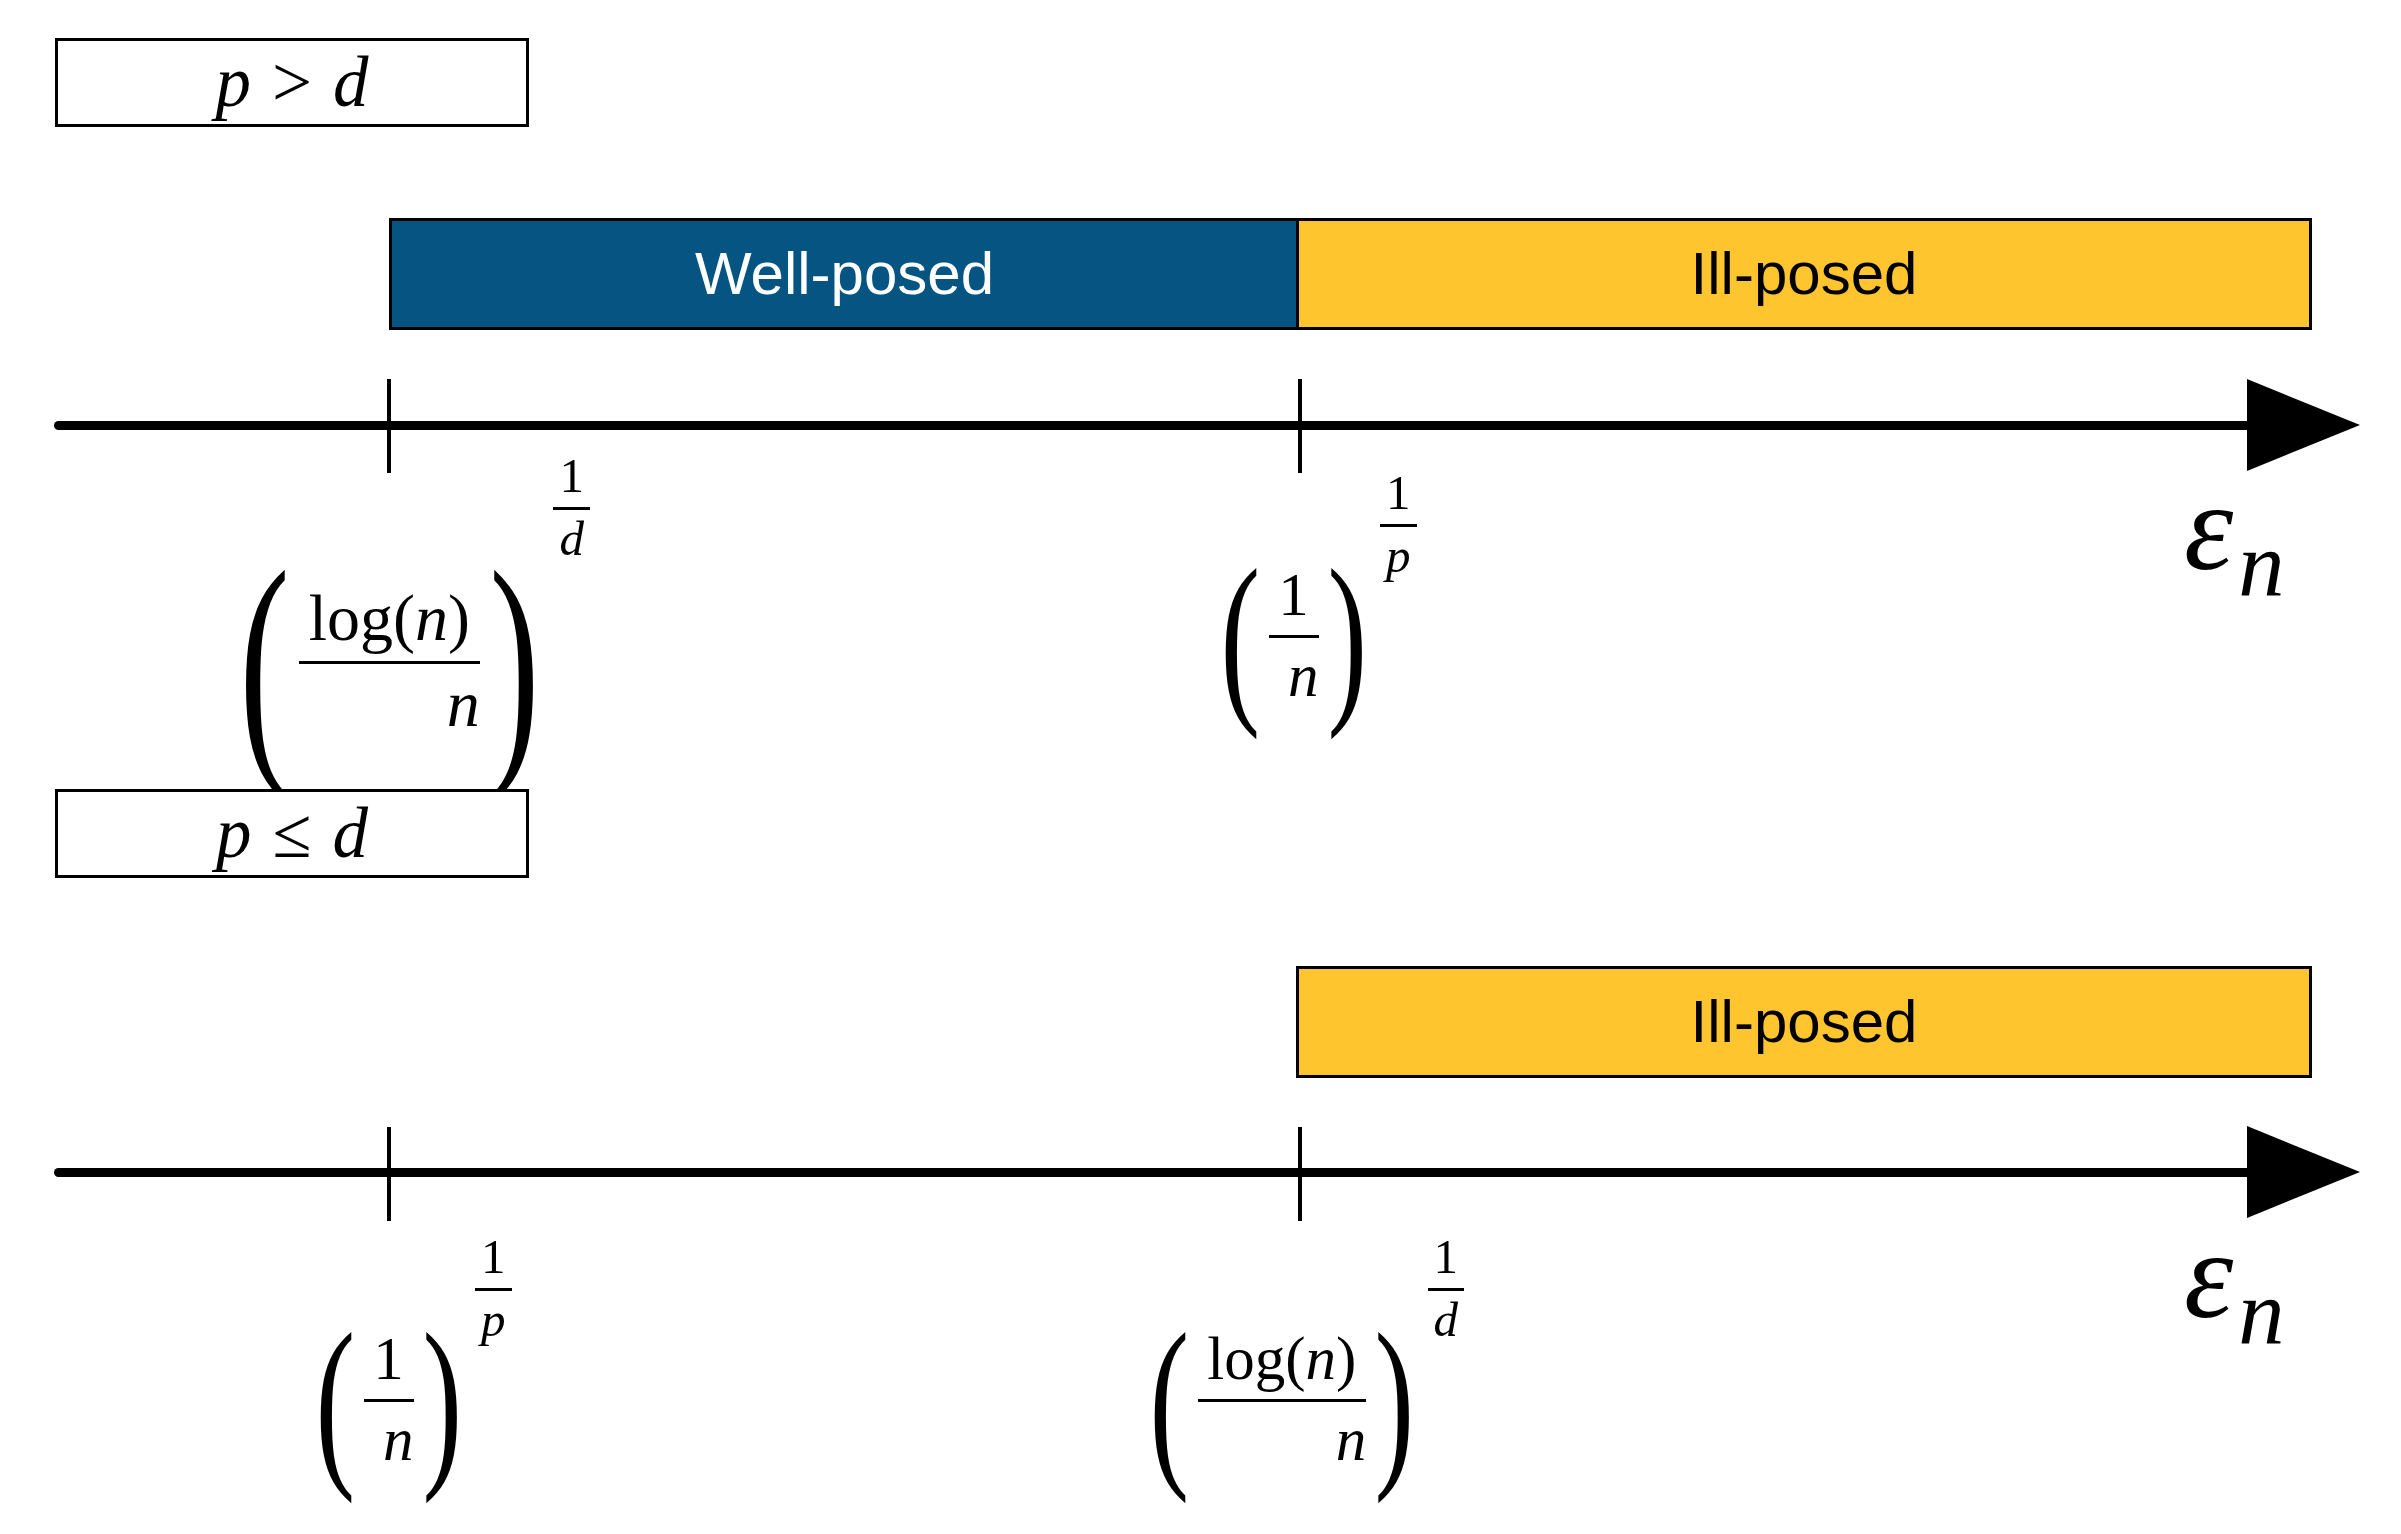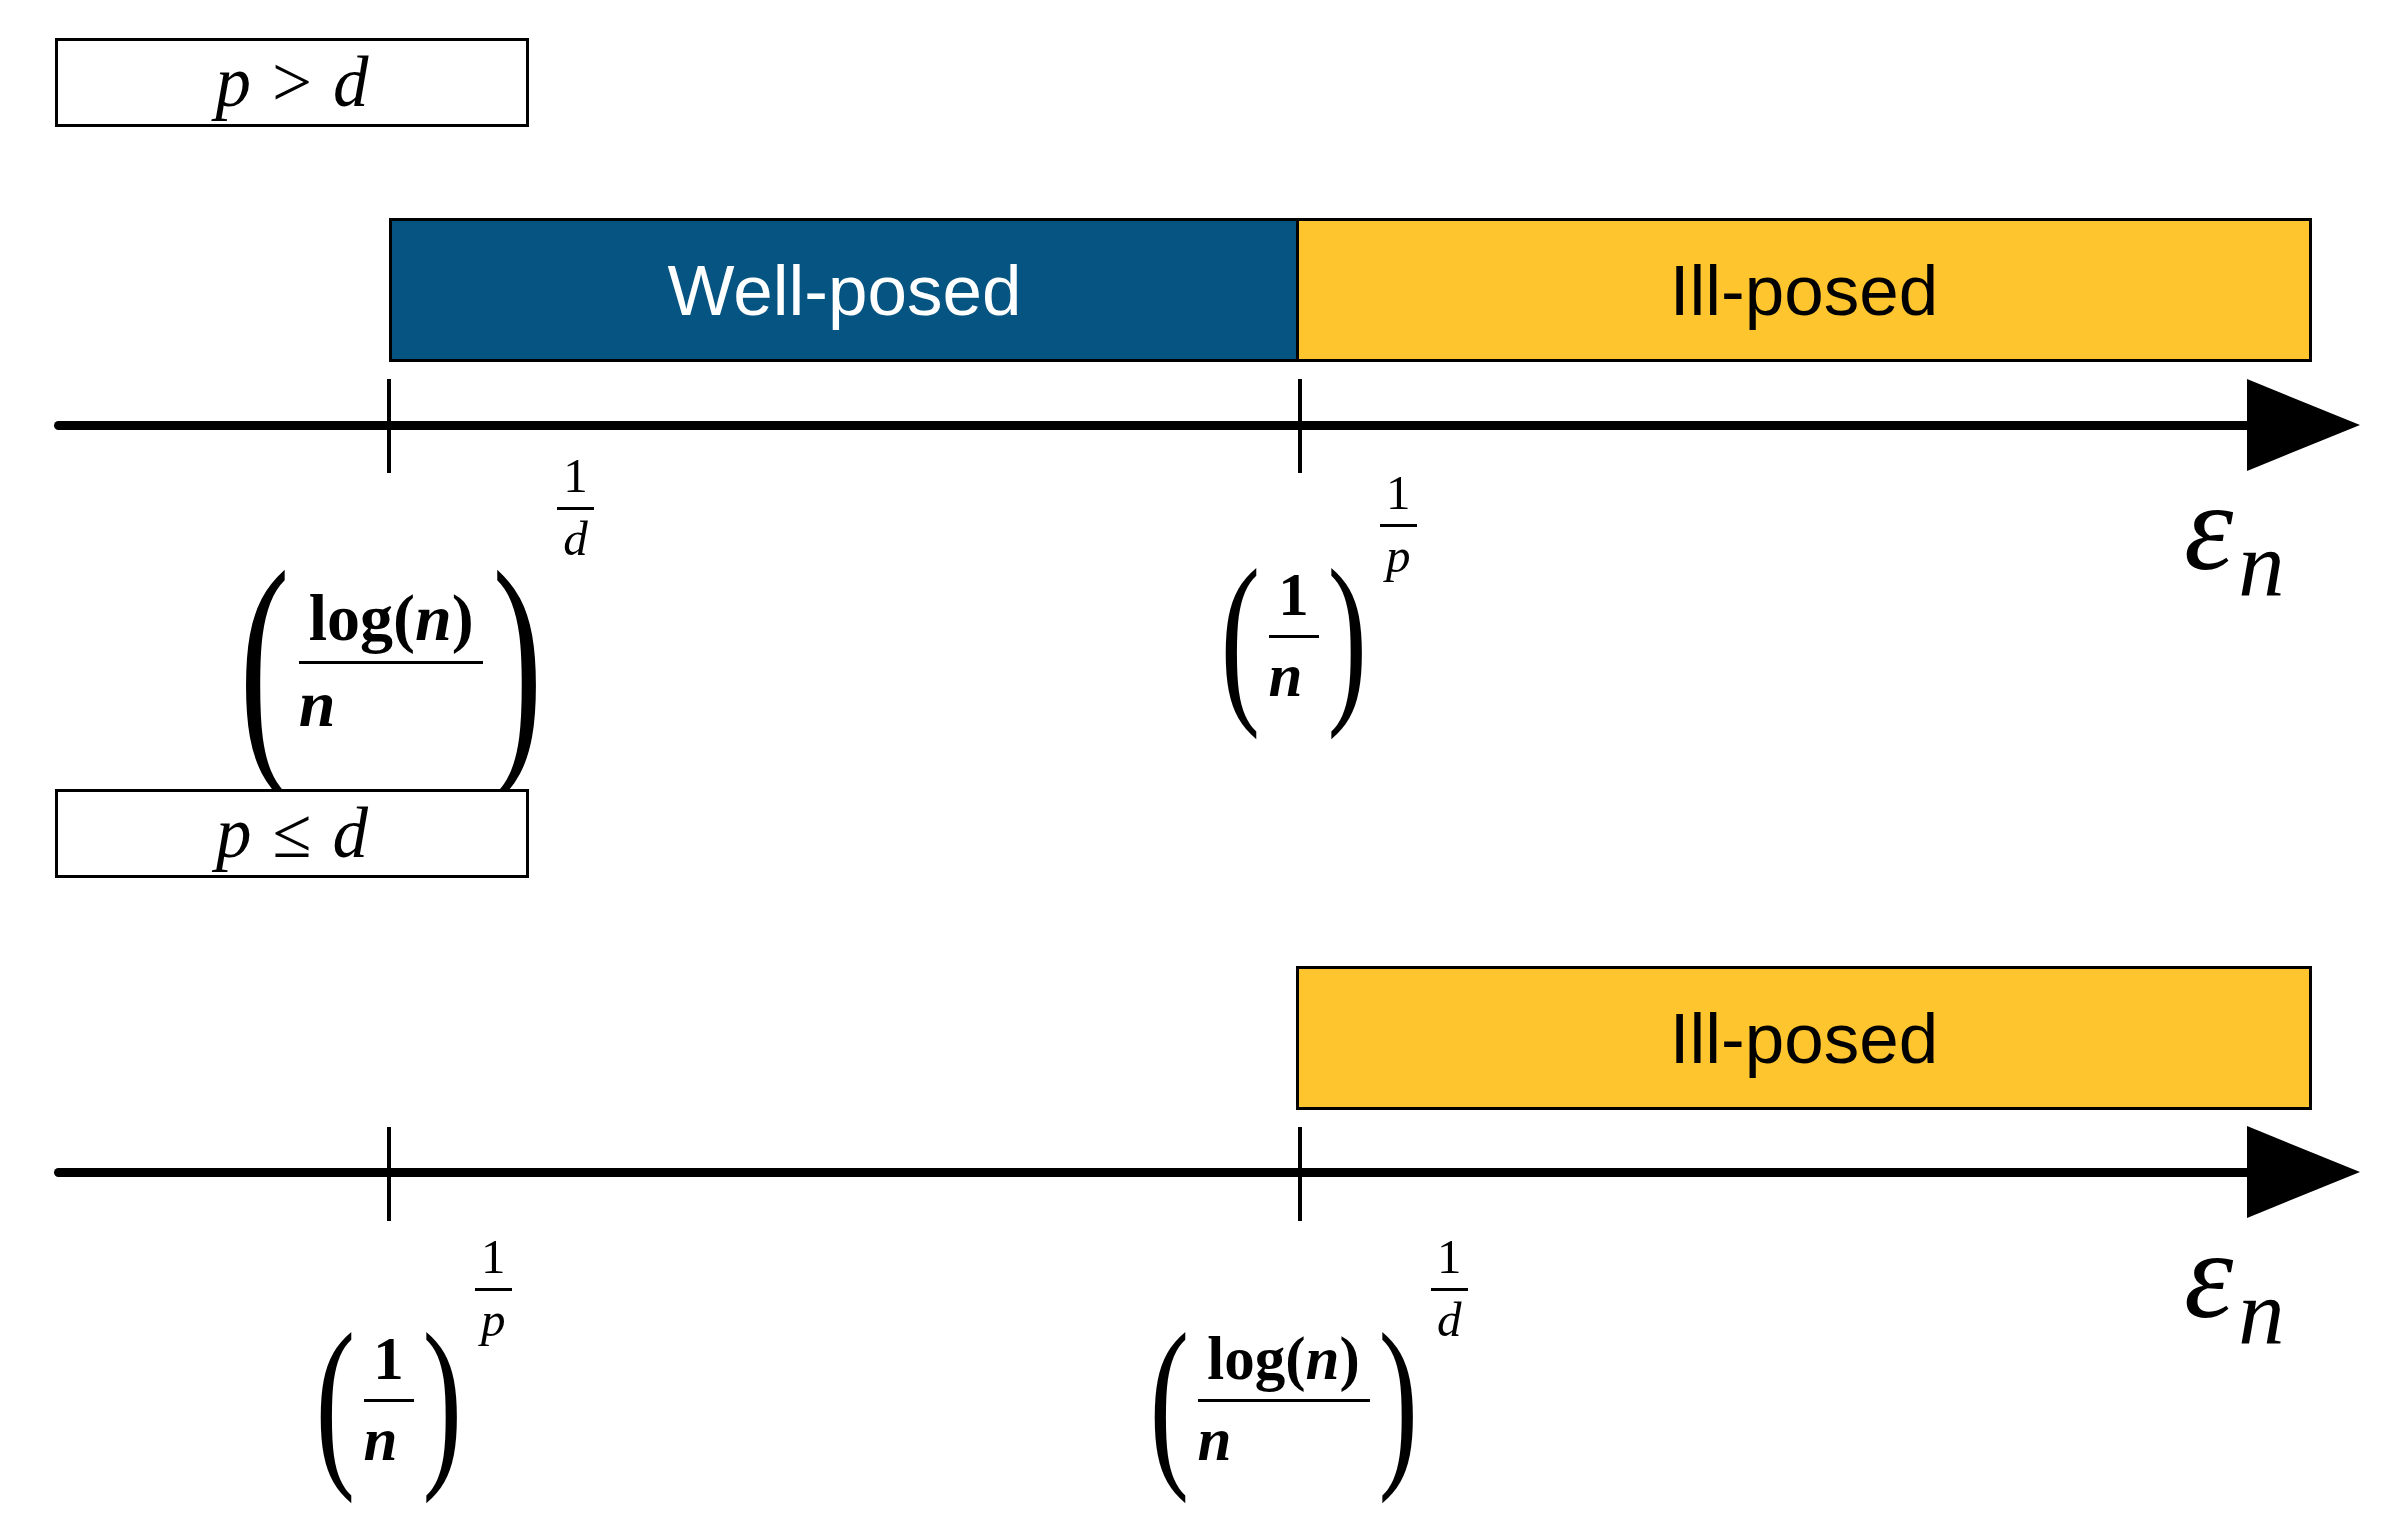--- a/index.html
+++ b/index.html
@@ -30,27 +30,27 @@
   }
   #cond-top { top: 38px; }
   #cond-bottom { top: 789px; }
   .cvar { font-style: italic; }
   .cop { font-style: normal; margin: 0 21px; }
 
   
   .bar {
     position: absolute;
     box-sizing: border-box;
-    height: 144px;
+    height: 112px;
     border: 3.7px solid #000000;
     display: flex;
     align-items: center;
     justify-content: center;
     font-family: "Liberation Sans", sans-serif;
-    font-size: 71px;
+    font-size: 60px;
     line-height: 1;
   }
   #bar-well { left: 389px; top: 218px; width: 911px; background: #055481; color: #ffffff; }
   #bar-ill-top { left: 1296px; top: 218px; width: 1016px; background: #ffc52e; color: #000000; }
   #bar-ill-bottom { left: 1296px; top: 966px; width: 1016px; background: #ffc52e; color: #000000; }
 
   
   .axis-line {
     position: absolute;
     height: 8.5px;
@@ -112,24 +112,23 @@
   .small .paren-group { margin-top: 70px; height: 201px; }
   .paren {
     display: block;
     line-height: 1;
     font-weight: 400;
   }
   .big .paren { font-size: 177px; transform: scaleY(1.45) scaleX(0.85); }
   .small .paren { font-size: 140px; transform: scaleY(1.35) scaleX(0.85); }
   .frac {
     display: block;
-    text-align: left;
+    text-align: right;
     line-height: 1.15;
     margin: 0 4.9px;
-    font-weight: bold;
   }
   .big .frac { font-size: 66px; }
   .small .frac { font-size: 61px; }
   .frac .num {
     display: block;
     border-bottom: 3.7px solid #000000;
     padding: 0 9.8px 4.9px 9.8px;
     white-space: nowrap;
   }
   .frac .den {

